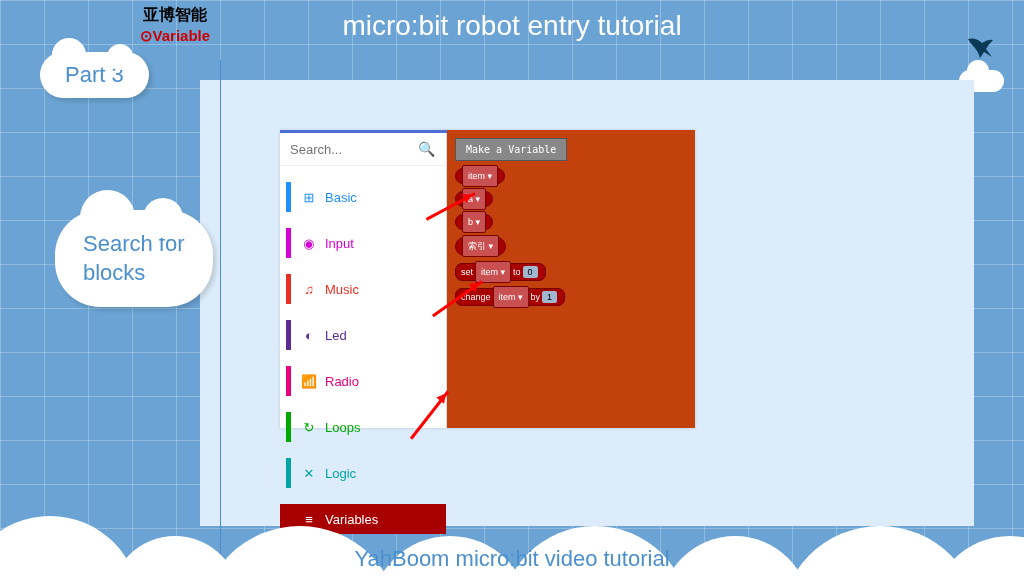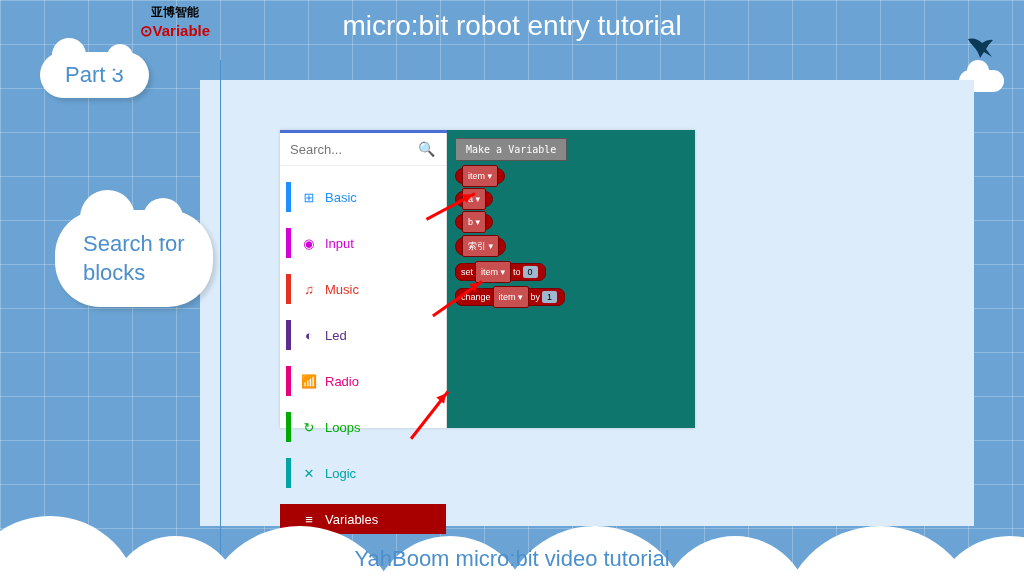--- a/index.html
+++ b/index.html
@@ -1,20 +1,20 @@
 <!DOCTYPE html>
 <html><head>
 <meta charset="utf-8">
 <style>
 * { margin: 0; padding: 0; box-sizing: border-box; font-family: Arial, sans-serif; }
 body { width: 1024px; height: 576px; background: #6BA4D4; position: relative; overflow: hidden; }
 .grid-bg { position: absolute; inset: 0; background-image: linear-gradient(rgba(255,255,255,0.25) 1px, transparent 1px), linear-gradient(90deg, rgba(255,255,255,0.25) 1px, transparent 1px); background-size: 44px 44px; }
 .title { position: absolute; top: 10px; left: 50%; transform: translateX(-50%); color: #fff; font-size: 28px; font-weight: 300; }
 .logo { position: absolute; top: 5px; left: 140px; font-size: 13px; color: #000; text-align: center; line-height: 1.3; }
-.logo .cn { font-weight: bold; font-size: 12px; }
+.logo .cn { font-weight: bold; font-size: 16px; }
 .logo .en { color: #c00; font-weight: bold; font-size: 15px; }
 .swallow-bird { position: absolute; top: 35px; right: 30px; color: #073b5a; font-size: 26px; }
 .cloud-tr { position: absolute; top: 70px; right: 20px; width: 45px; height: 22px; background: #fff; border-radius: 20px; }
 .cloud-tr::before { content: ""; position: absolute; top: -10px; left: 8px; width: 22px; height: 22px; background: #fff; border-radius: 50%; }
 .cloud-part3 { position: absolute; top: 52px; left: 40px; background: #fff; padding: 10px 25px; border-radius: 30px; box-shadow: 3px 3px 5px rgba(0,0,0,0.15); }
 .cloud-part3::before { content: ""; position: absolute; top: -14px; left: 12px; width: 34px; height: 34px; background: #fff; border-radius: 50%; }
 .cloud-part3::after { content: ""; position: absolute; top: -8px; right: 16px; width: 26px; height: 26px; background: #fff; border-radius: 50%; }
 .cloud-part3 span { position: relative; color: #4B8FCD; font-size: 22px; }
 .cloud-label { position: absolute; top: 210px; left: 55px; background: #fff; padding: 20px 28px; border-radius: 45px; box-shadow: 3px 3px 5px rgba(0,0,0,0.15); }
 .cloud-label::before { content: ""; position: absolute; top: -20px; left: 25px; width: 55px; height: 55px; background: #fff; border-radius: 50%; }
@@ -33,21 +33,21 @@
 .cat .ic { width: 16px; text-align: center; margin-right: 8px; font-size: 13px; }
 .cat-basic { color: #1E90FF; } .cat-basic .bar { background: #1E90FF; }
 .cat-input { color: #D400D4; } .cat-input .bar { background: #D400D4; }
 .cat-music { color: #E63022; } .cat-music .bar { background: #E63022; }
 .cat-led { color: #5C2D91; } .cat-led .bar { background: #5C2D91; }
 .cat-radio { color: #E6007E; } .cat-radio .bar { background: #E6007E; }
 .cat-loops { color: #00AA00; } .cat-loops .bar { background: #00AA00; }
 .cat-logic { color: #00A4A6; } .cat-logic .bar { background: #00A4A6; }
 .cat-variables { background: #A80000; color: #fff; } .cat-variables .bar { background: #A80000; }
 .cat-more { color: #666; height: 18px; overflow: hidden; } .cat-more .bar { background: #666; height: 18px; }
-.workspace { flex: 1; background: #0f766e; padding: 8px; position: relative; }
+.workspace { flex: 1; background: #c2410c; padding: 8px; position: relative; }
 .make-var { background: #888; color: #fff; font-size: 10px; padding: 5px 10px; display: inline-block; font-family: monospace; border: 1px solid #555; }
 .blk { background: #A80000; border: 1px solid #700; border-radius: 7px; color: #fff; font-size: 9px; font-family: monospace; padding: 3px 5px; margin-top: 7px; display: inline-block; }
 .blk .slot { background: #C85050; border: 1px solid #700; border-radius: 2px; padding: 5px 5px; margin: 0 2px; font-size: 9px; }
 .blk .num { background: #9FB8D0; color: #000; border-radius: 2px; padding: 1px 5px; margin: 0 2px; font-size: 9px; }
 .blk-pill { border-radius: 10px; padding: 2px 4px; }
 .arrow { position: absolute; width: 45px; height: 3px; background: #ff0000; transform-origin: right center; }
 .arrow::before { content: ""; position: absolute; right: -2px; top: -4px; border: 5px solid transparent; border-left: 9px solid #ff0000; }
 .ar1 { top: 62px; left: 140px; transform: rotate(-28deg); width: 55px; }
 .ar2 { top: 150px; left: 142px; transform: rotate(-35deg); width: 60px; }
 .ar3 { top: 260px; left: 108px; transform: rotate(-52deg); width: 60px; }

